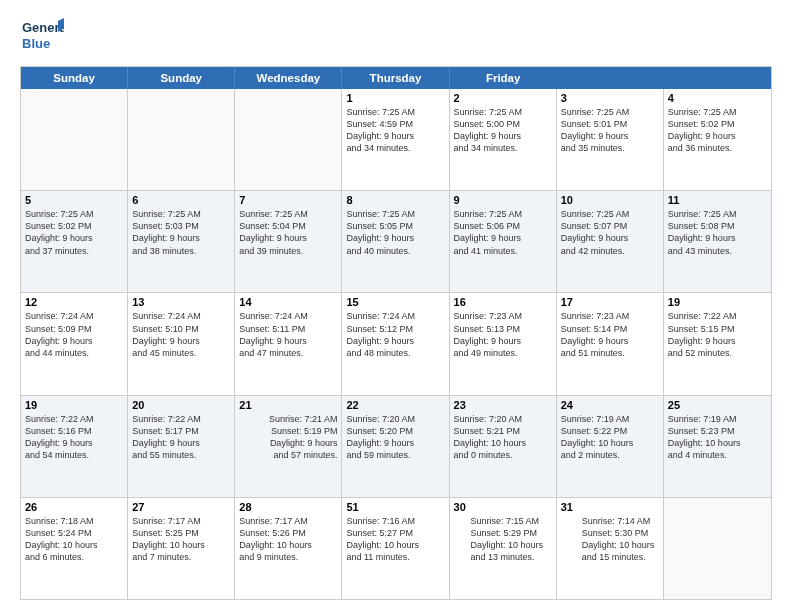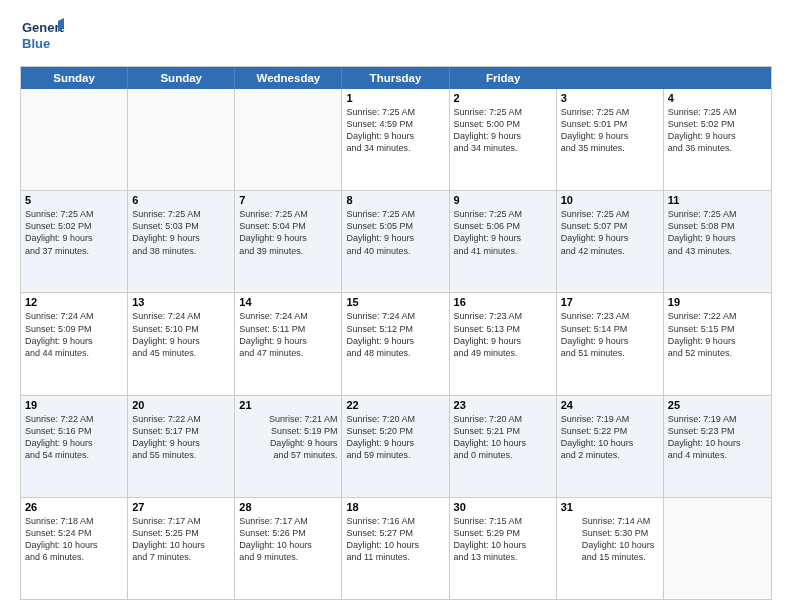--- a/index.html
+++ b/index.html
@@ -328,29 +328,29 @@
 and 7 minutes.</div>
           </div>
           <div class="cal-cell">
             <span class="day-num">28</span>
             <div class="day-info" style="white-space: pre-line;">Sunrise: 7:17 AM
 Sunset: 5:26 PM
 Daylight: 10 hours
 and 9 minutes.</div>
           </div>
           <div class="cal-cell">
-            <span class="day-num">18</span>
+            <span class="day-num">51</span>
             <div class="day-info" style="white-space: pre-line;">Sunrise: 7:16 AM
 Sunset: 5:27 PM
 Daylight: 10 hours
 and 11 minutes.</div>
           </div>
           <div class="cal-cell">
             <span class="day-num">30</span>
-            <div class="day-info" style="white-space: pre-line;">Sunrise: 7:15 AM
+            <div class="day-info" style="white-space: pre-line; margin-left: 17px;">Sunrise: 7:15 AM
 Sunset: 5:29 PM
 Daylight: 10 hours
 and 13 minutes.</div>
           </div>
           <div class="cal-cell">
             <span class="day-num">31</span>
             <div class="day-info" style="white-space: pre-line; margin-left: 21px;">Sunrise: 7:14 AM
 Sunset: 5:30 PM
 Daylight: 10 hours
 and 15 minutes.</div>

